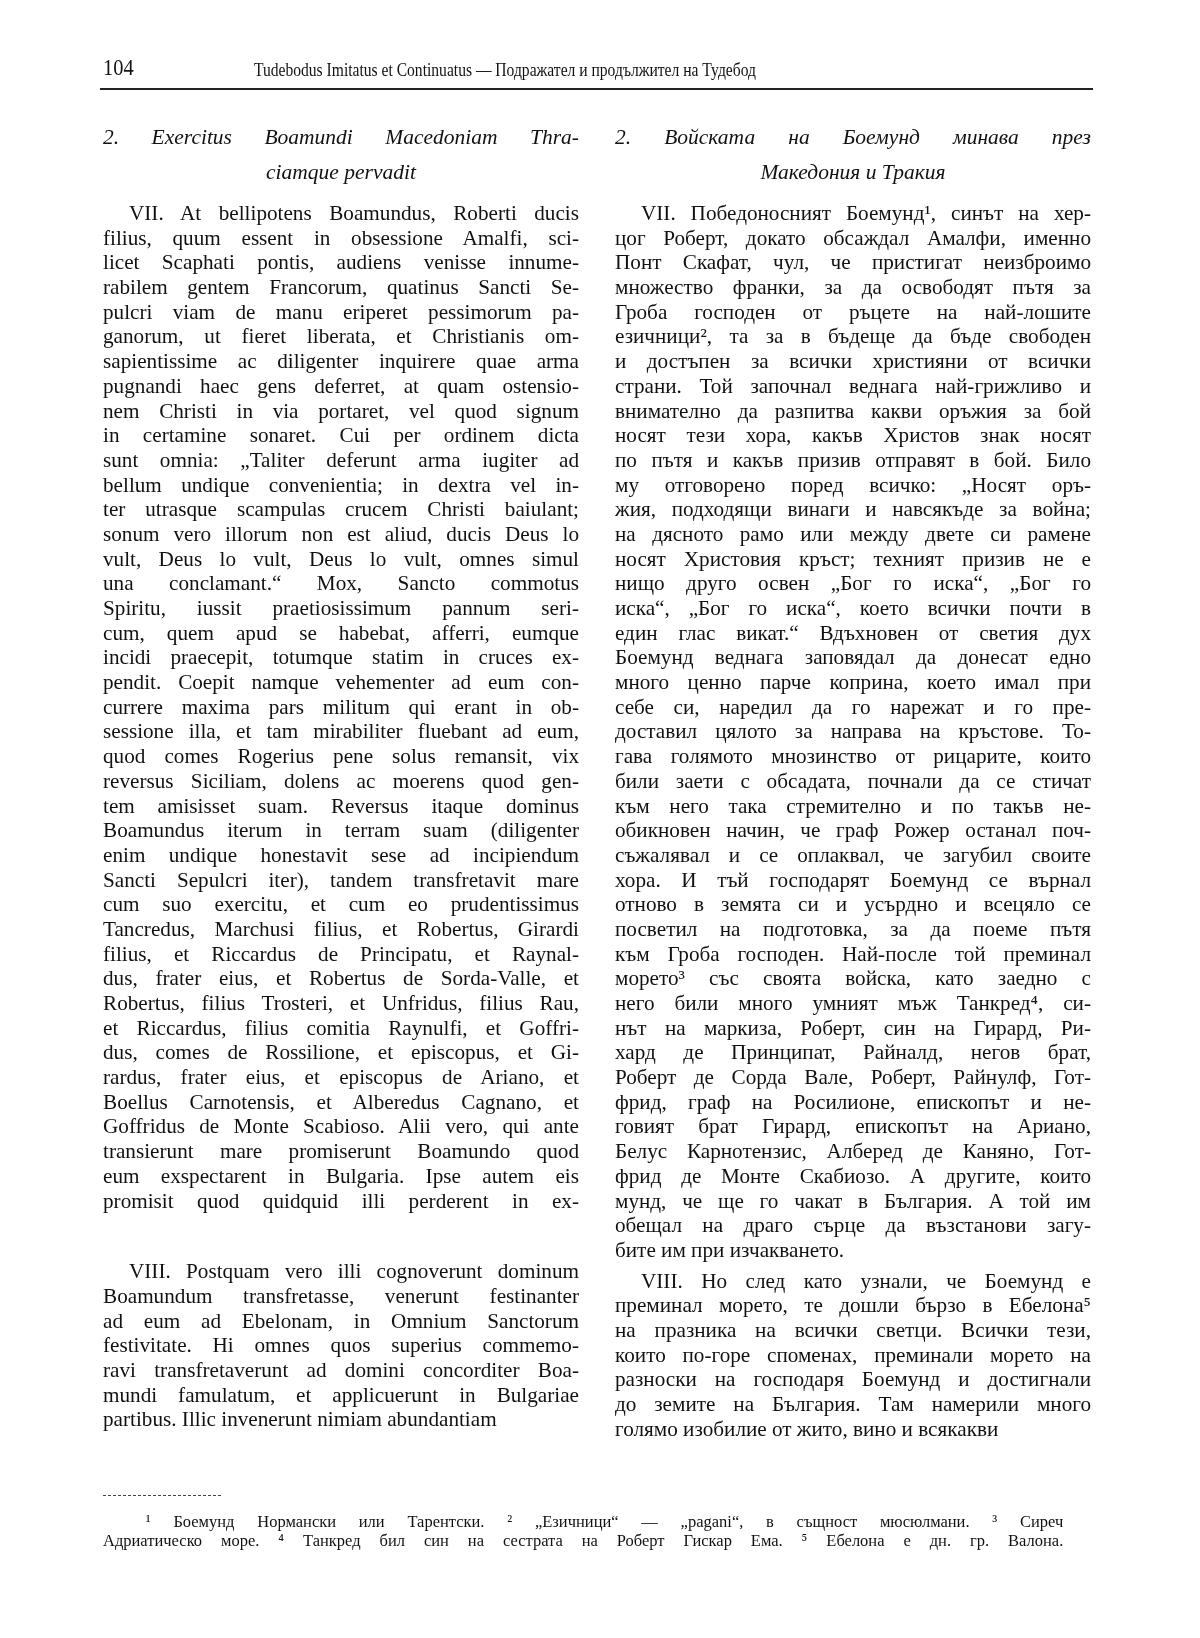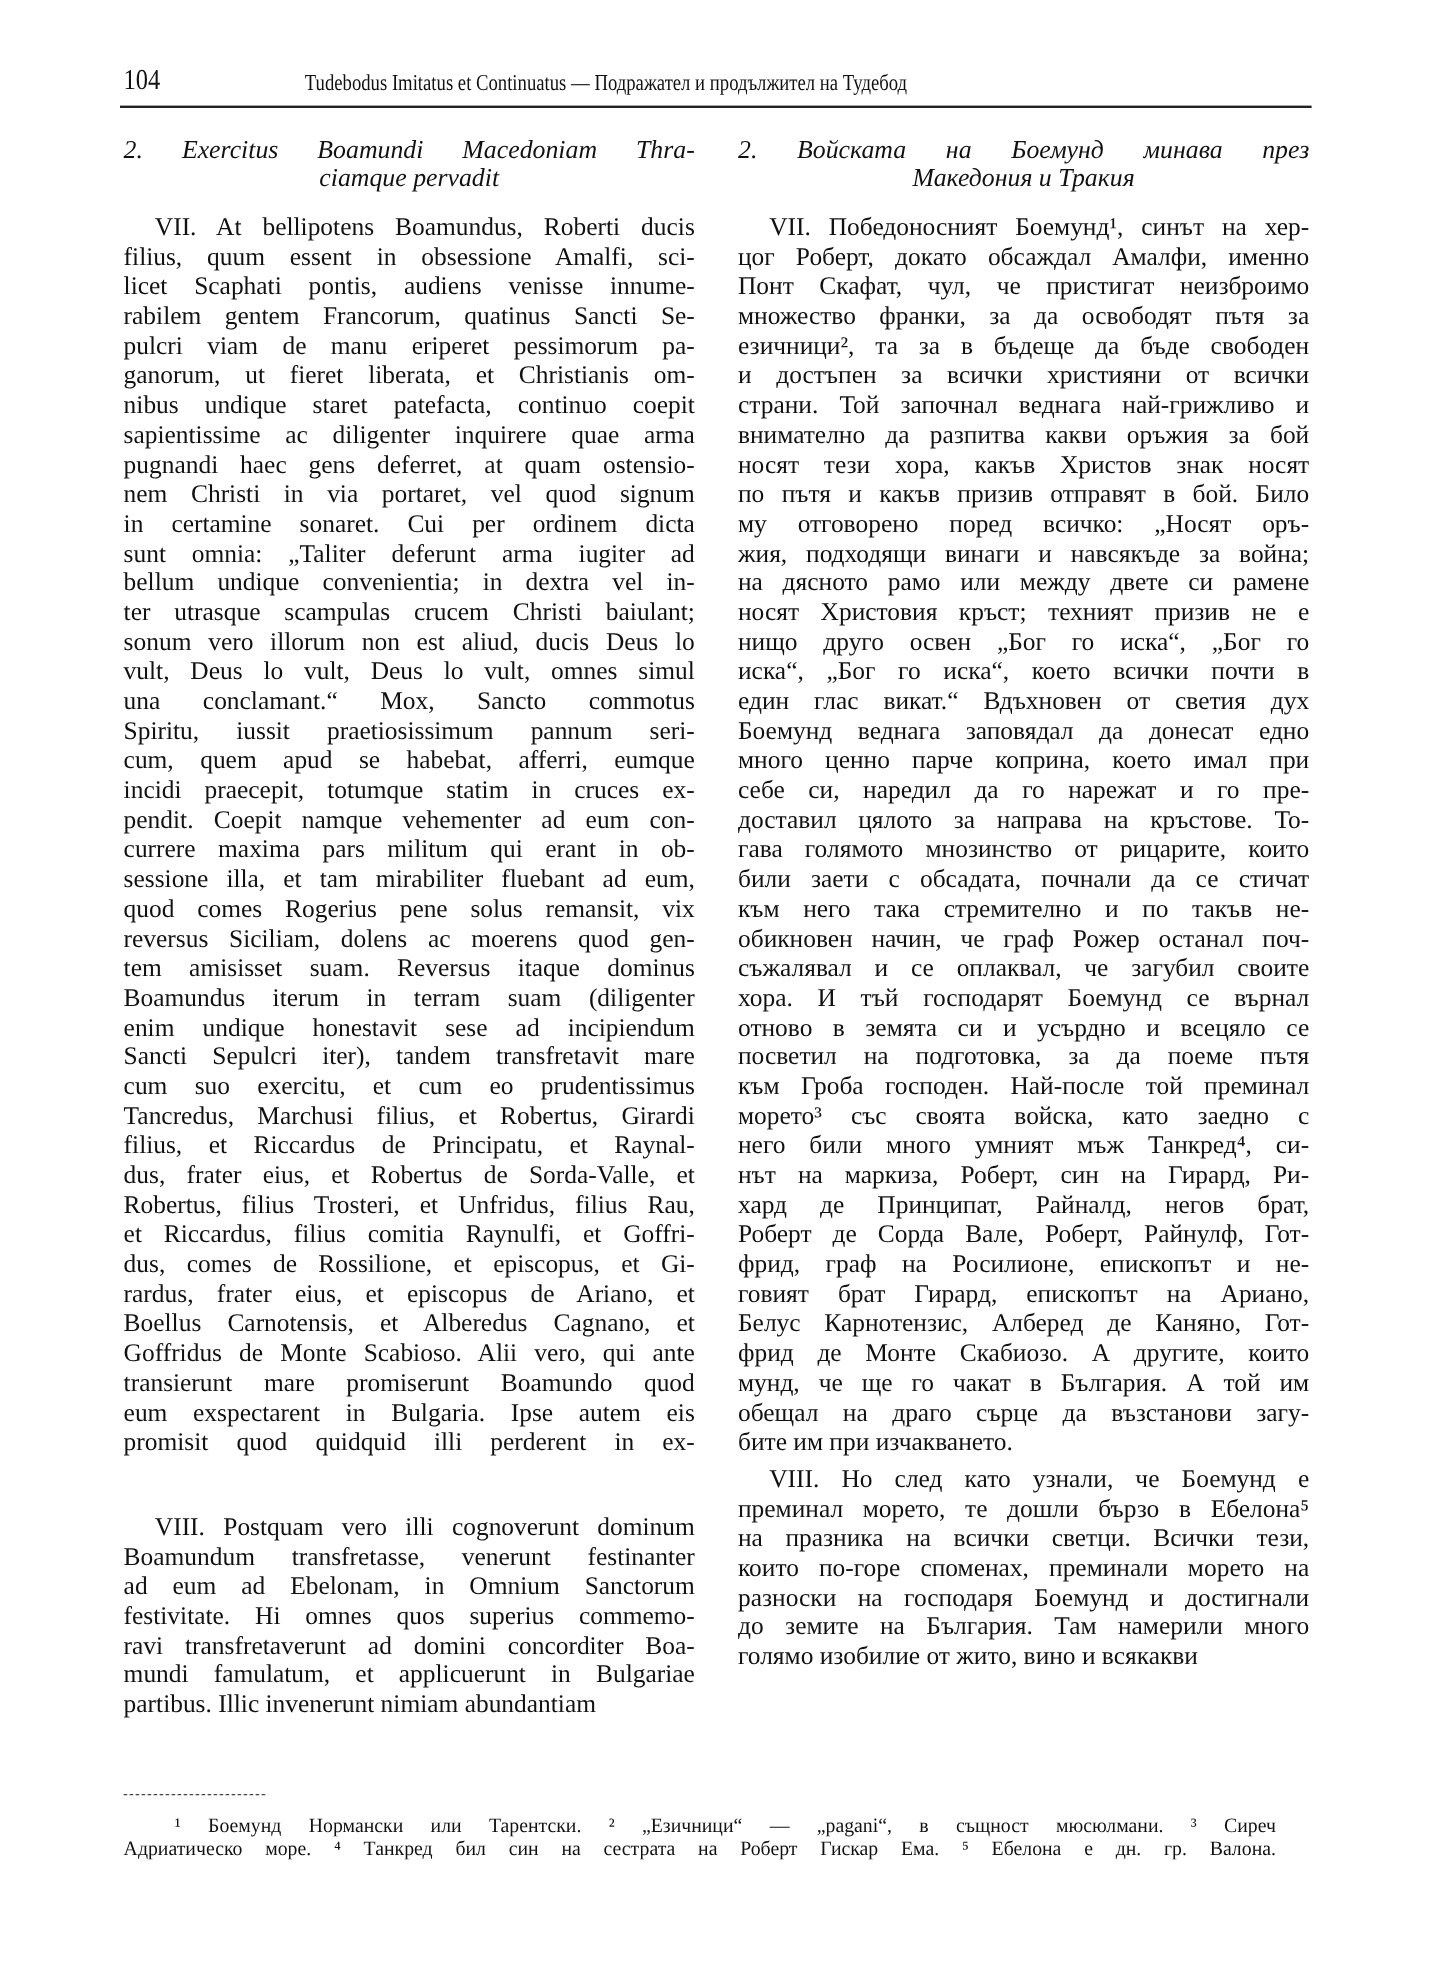--- a/index.html
+++ b/index.html
@@ -6,21 +6,21 @@
   body { width: 1200px; height: 1638px; position: relative; overflow: hidden; color: #111; }
   .page { position: absolute; left: 0; top: 0; width: 1200px; height: 1638px; }
   .header { position: absolute; left: 103px; top: 54px; width: 1000px; height: 32px; font-family: "Liberation Serif", serif; }
   .page-num { position: absolute; left: 0; top: 0; font-size: 24px; letter-spacing: 0; transform: scaleX(0.85); transform-origin: left top; }
   .running-title { position: absolute; left: 151px; top: 5px; font-size: 19px; white-space: nowrap; transform: scaleX(0.82); transform-origin: left top; }
   .header-rule { position: absolute; left: 100px; top: 88px; width: 993px; height: 0; border-top: 2px solid #222; }
   .col { position: absolute; top: 114px; width: 476px; font-family: "Liberation Serif", serif; font-size: 21.2px; line-height: 24.7px; }
   .col.left { left: 103px; }
   .col.right { left: 615px; }
   .sec-title { font-style: italic; text-align: center; font-size: 21.5px; line-height: 23px; margin: 0 0 17px 0; }
-  .sec-title .t1, .sec-title .t2 { display: block; }
+  .sec-title .t1, .sec-title .t2 { display: block; margin-top: 12px; }
   .sec-title .t1 { text-align: justify; text-align-last: justify; }
   .left .sec-title .t1 { padding-right: 0; }
   .line { display: block; white-space: nowrap; text-align: justify; text-align-last: justify; height: 24.7px; }
   .line.last { text-align-last: left; }
   .line.indent { padding-left: 26px; }
   .para-gap { height: 46px; }
   .right .para-gap { height: 6px; }
   .fn-rule { position: absolute; left: 103px; top: 1495px; width: 118px; border-top: 1px dashed #444; }
   .footnotes { position: absolute; left: 103px; top: 1512px; width: 990px; font-family: Liberation Serif, serif; font-size: 17px; line-height: 19px; }
   .fn-line { display: block; white-space: nowrap; text-align: justify; text-align-last: justify; transform: scaleX(0.97); transform-origin: left top; }
@@ -41,21 +41,20 @@
       <span class="t1">2. Exercitus Boamundi Macedoniam Thra-</span>
       <span class="t2">ciamque pervadit</span>
     </div>
     <div id="latin-p0">
         <span class="line indent">VII. At bellipotens Boamundus, Roberti ducis</span>
         <span class="line">filius, quum essent in obsessione Amalfi, sci-</span>
         <span class="line">licet Scaphati pontis, audiens venisse innume-</span>
         <span class="line">rabilem gentem Francorum, quatinus Sancti Se-</span>
         <span class="line">pulcri viam de manu eriperet pessimorum pa-</span>
         <span class="line">ganorum, ut fieret liberata, et Christianis om-</span>
-        <span class="line">nibus undique staret patefacta, continuo coepit</span>
         <span class="line">sapientissime ac diligenter inquirere quae arma</span>
         <span class="line">pugnandi haec gens deferret, at quam ostensio-</span>
         <span class="line">nem Christi in via portaret, vel quod signum</span>
         <span class="line">in certamine sonaret. Cui per ordinem dicta</span>
         <span class="line">sunt omnia: „Taliter deferunt arma iugiter ad</span>
         <span class="line">bellum undique convenientia; in dextra vel in-</span>
         <span class="line">ter utrasque scampulas crucem Christi baiulant;</span>
         <span class="line">sonum vero illorum non est aliud, ducis Deus lo</span>
         <span class="line">vult, Deus lo vult, Deus lo vult, omnes simul</span>
         <span class="line">una conclamant.“ Mox, Sancto commotus</span>
@@ -100,20 +99,21 @@
   <div class="col right">
     <div class="sec-title">
       <span class="t1">2. Войската на Боемунд минава през</span>
       <span class="t2">Македония и Тракия</span>
     </div>
     <div id="bg-p0">
         <span class="line indent">VII. Победоносният Боемунд¹, синът на хер-</span>
         <span class="line">цог Роберт, докато обсаждал Амалфи, именно</span>
         <span class="line">Понт Скафат, чул, че пристигат неизброимо</span>
         <span class="line">множество франки, за да освободят пътя за</span>
+        <span class="line">Гроба господен от ръцете на най-лошите</span>
         <span class="line">езичници², та за в бъдеще да бъде свободен</span>
         <span class="line">и достъпен за всички християни от всички</span>
         <span class="line">страни. Той започнал веднага най-грижливо и</span>
         <span class="line">внимателно да разпитва какви оръжия за бой</span>
         <span class="line">носят тези хора, какъв Христов знак носят</span>
         <span class="line">по пътя и какъв призив отправят в бой. Било</span>
         <span class="line">му отговорено поред всичко: „Носят оръ-</span>
         <span class="line">жия, подходящи винаги и навсякъде за война;</span>
         <span class="line">на дясното рамо или между двете си рамене</span>
         <span class="line">носят Христовия кръст; техният призив не е</span>

